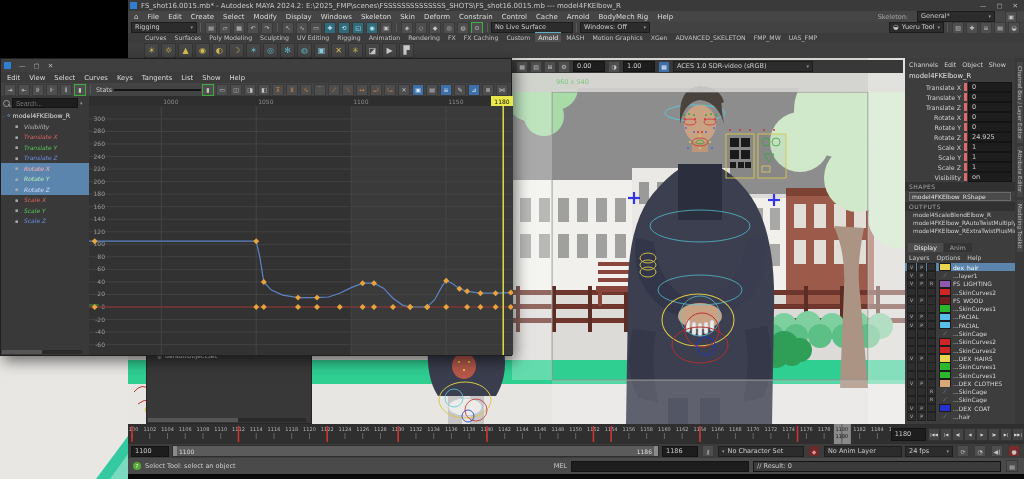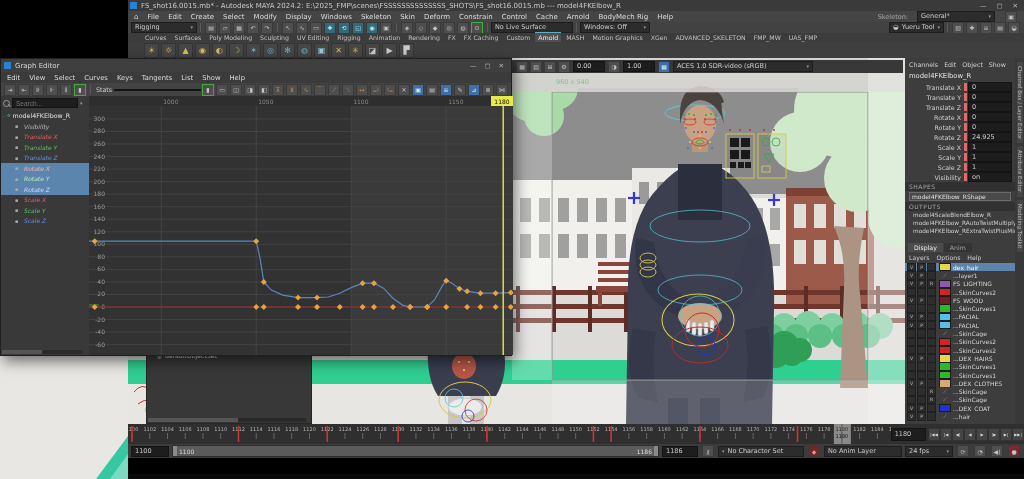--- a/index.html
+++ b/index.html
@@ -1011,28 +1011,36 @@
         <span>24 fps</span>
           <span style="flex:1"></span>
           <span class="car">▾</span>
       </span>
       <span class="ic">⟳</span>
       <span class="ic">◔</span>
       <span class="ic">◀)</span>
       <span class="ic" style="background:#7a2a2a;">●</span>
     </div>
 
+    <div class="ab" id="statusbar">
+      <span class="helpico">?</span>
+      <span>Select Tool: select an object</span>
+      <span style="flex:1"></span>
+      <span>MEL</span>
+      <span class="fld" style="width:170px;height:9px;"></span>
+      <span class="fld" style="width:240px;height:9px;background:#3a3a3a;">// Result: 0</span>
+      <span class="ic">▤</span>
+    </div>
 
     <div class="ab" id="blackstrip"></div>
   </div>
 
   <div class="ab" id="ge">
     <div class="ab" id="getitle">
       <span class="appicon"></span>
-      <span style="flex:1">Graph Editor</span>
       <span class="winctl" style="gap:8px;">
         <span>—</span>
         <span>▢</span>
         <span>✕</span>
       </span>
     </div>
     <div class="ab" id="gemenus">
 
     <span>Edit</span>
         <span>View</span>

